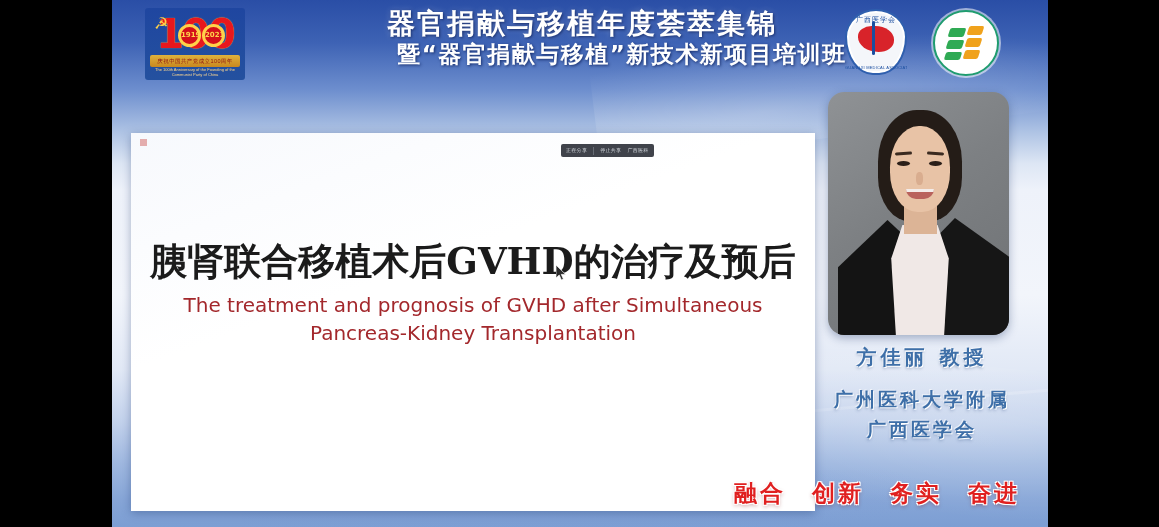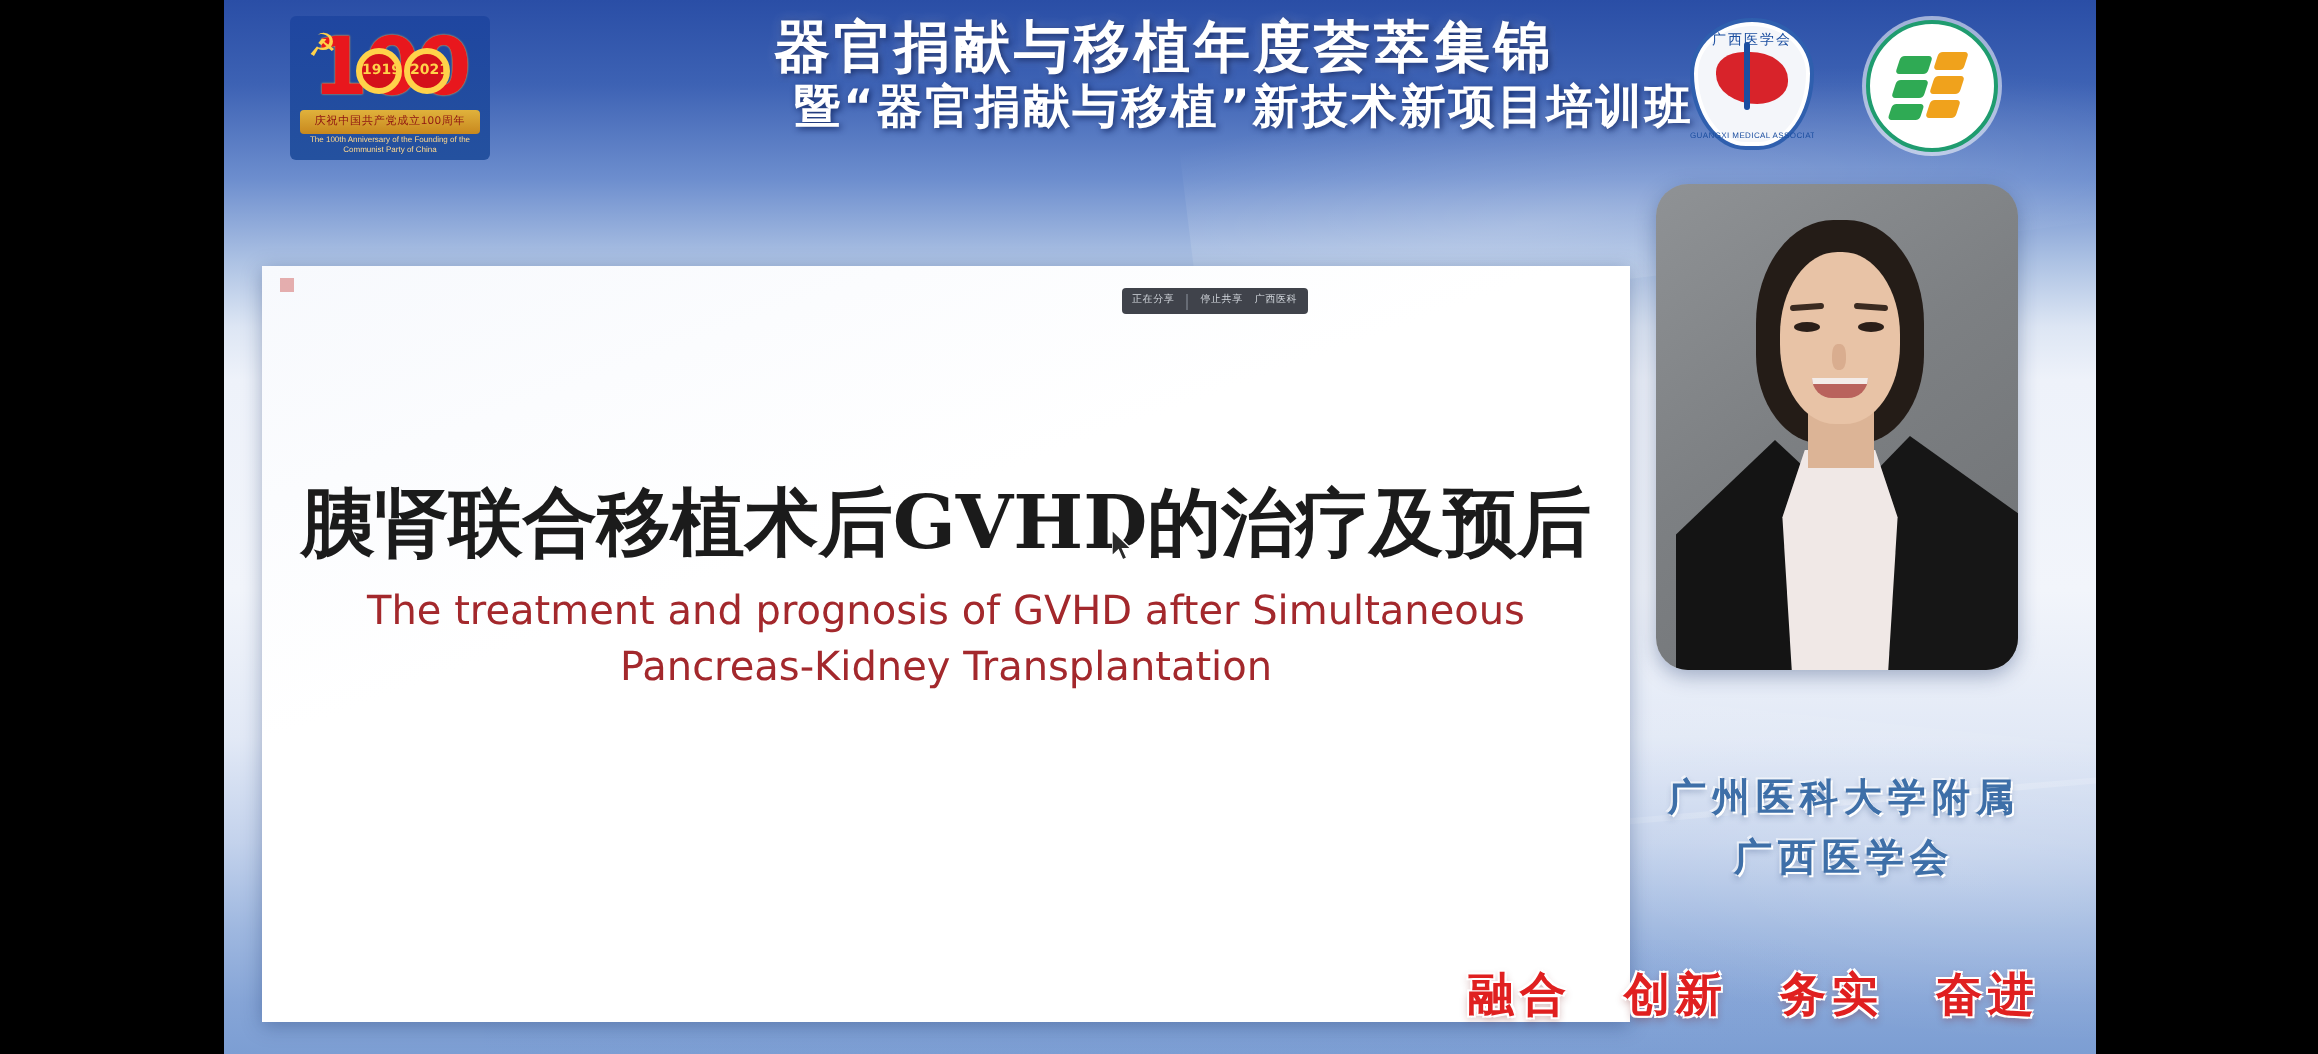--- a/index.html
+++ b/index.html
@@ -487,21 +487,21 @@
     text-shadow: 1px 1px 0 #ffffff, -1px -1px 0 rgba(255,255,255,.6), 0 2px 3px rgba(40,70,120,.35);
   }
 
   
   #slogan {
     position: absolute;
     left: 560px; top: 478px;
     width: 376px;
     height: 40px;
     display: flex;
-    align-items: center;
+    align-items: flex-start;
     justify-content: flex-end;
     gap: 26px;
     padding-right: 28px;
     box-sizing: border-box;
     z-index: 30;
   }
   #slogan span {
     font-family: "DejaVu Sans", sans-serif;
     font-weight: bold;
     font-size: 23px;
@@ -591,20 +591,21 @@
         <div class="neck"></div>
         <div class="face"></div>
         <div class="brow-l"></div>
         <div class="brow-r"></div>
         <div class="eye-l"></div>
         <div class="eye-r"></div>
         <div class="nose"></div>
         <div class="mouth"></div>
       </div>
 
+      <div class="speaker-name">方佳丽 教授</div>
       <div class="speaker-org">
         <div>广州医科大学附属</div>
         <div>广西医学会</div>
       </div>
     </div>
 
     <div id="slogan">
       <span>融合</span>
       <span>创新</span>
       <span>务实</span>

